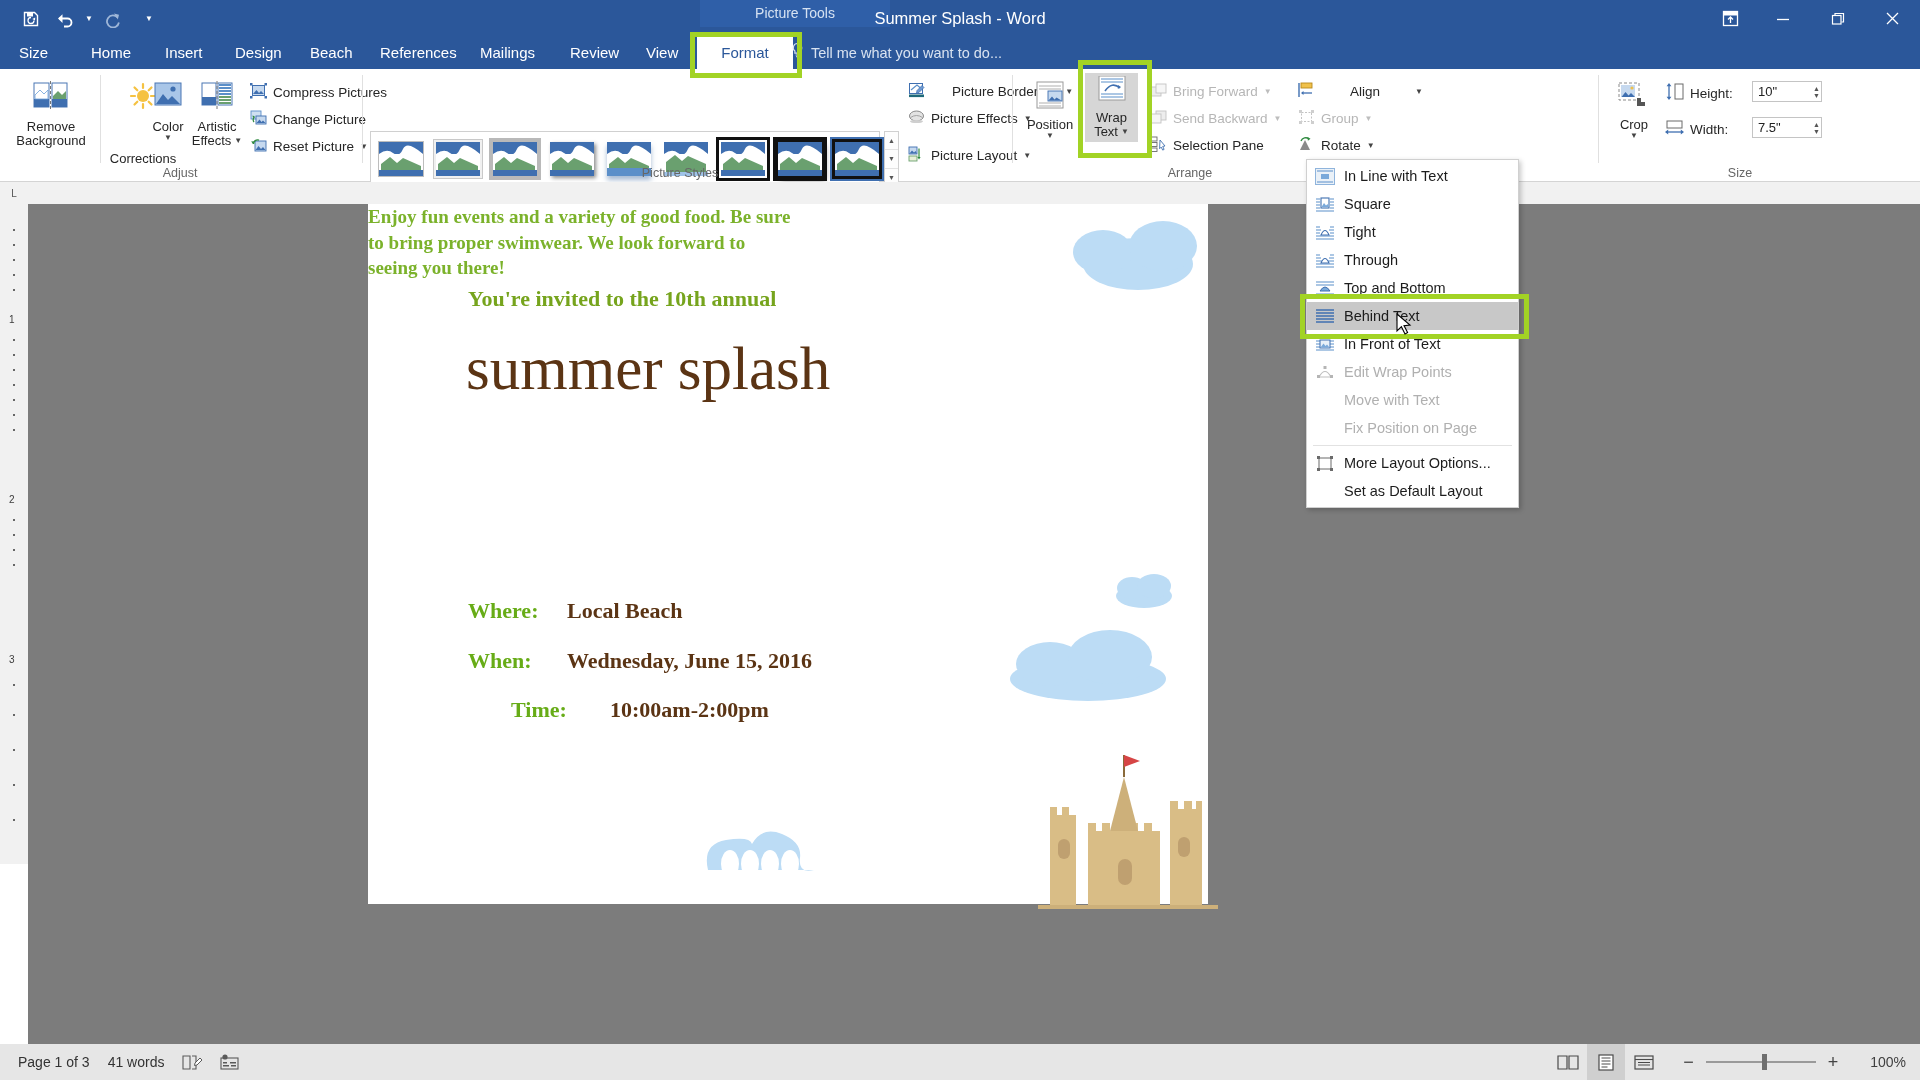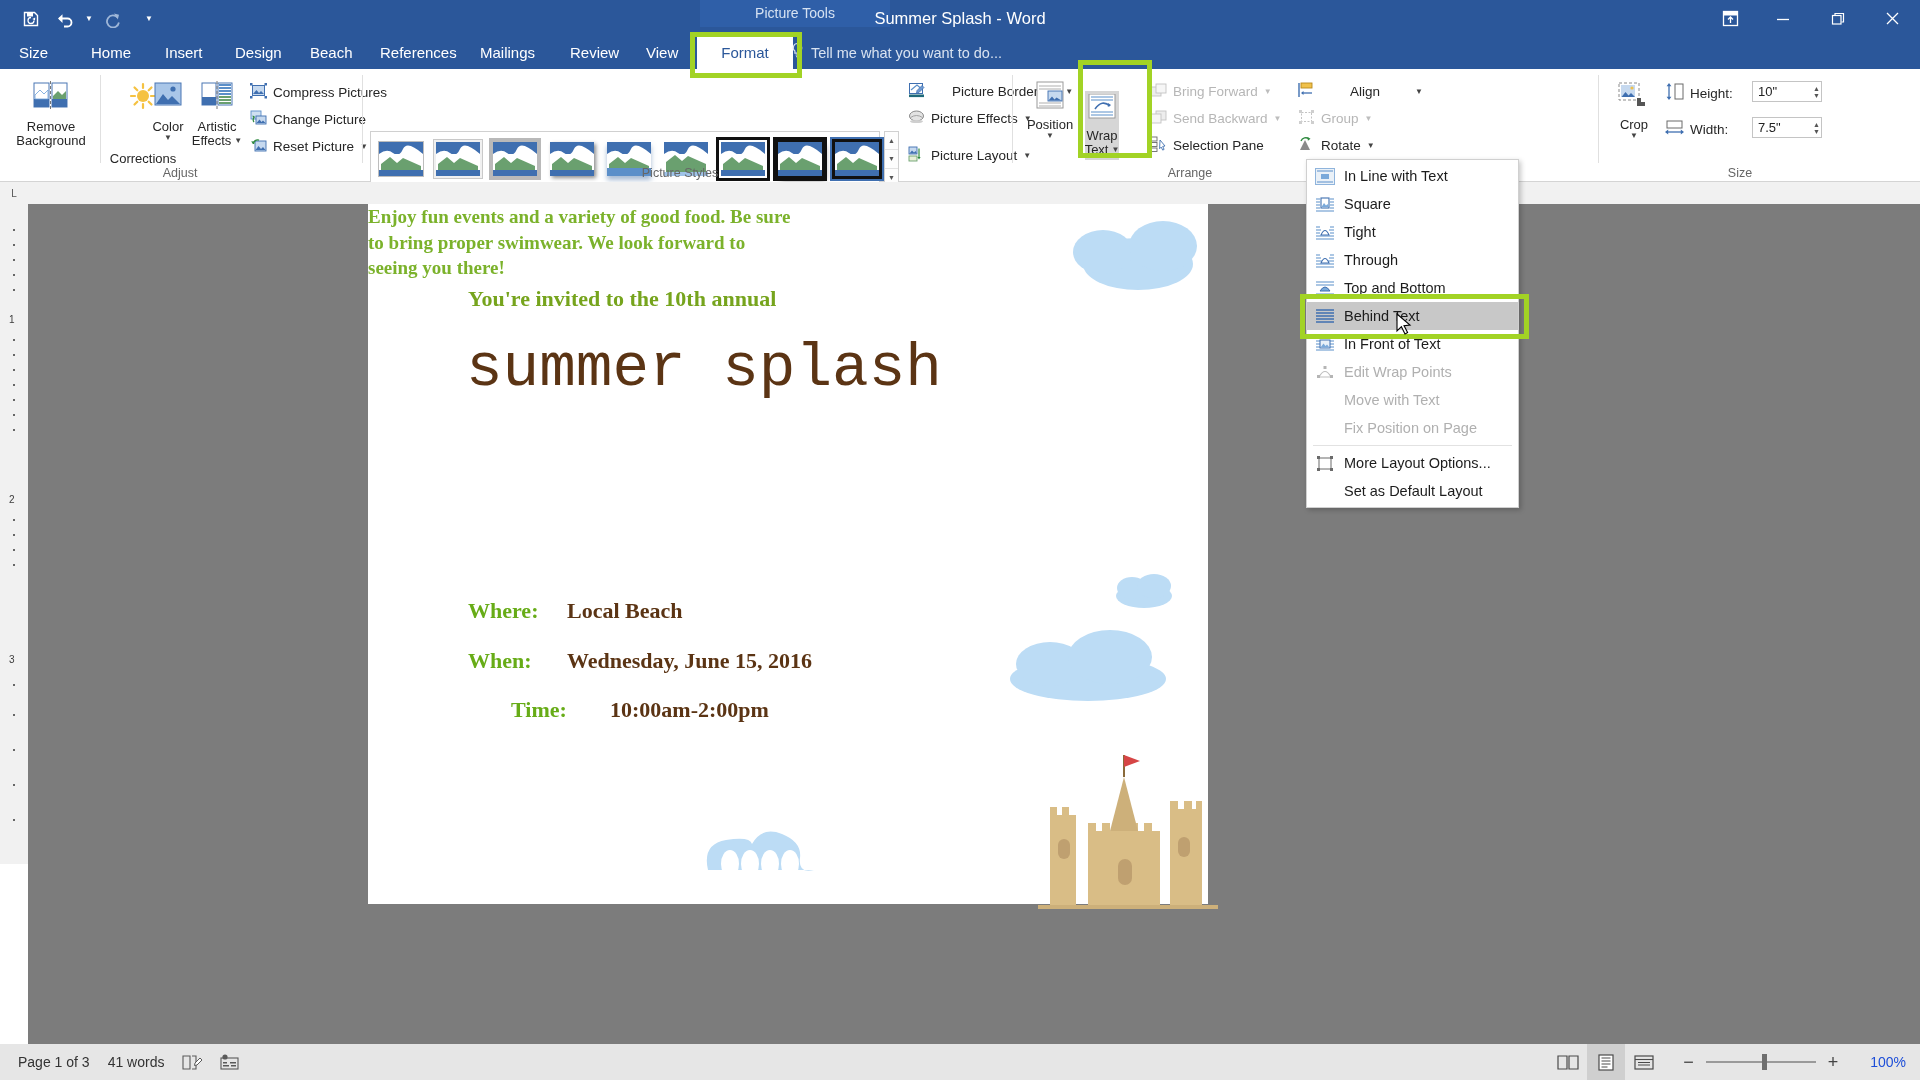--- a/index.html
+++ b/index.html
@@ -168,21 +168,21 @@
   #page {
     position: absolute; top: 0px; left: 340px; width: 840px; height: 700px;
     background: #ffffff;
   }
   .doc-text { position: absolute; white-space: nowrap; }
   #invite-line {
     left: 100px; top: 82px; font-family: "Liberation Serif", serif;
     font-size: 22px; color: #76a41d; font-weight: bold;
   }
   #title1 {
-    left: 98px; top: 130px; font-family: Liberation Mono, monospace;
+    left: 98px; top: 130px; font-family: Liberation Serif, serif;
     font-size: 61px; color: #5b3414;
   }
   #title2 {
     left: 100px; top: 195px; font-family: "Liberation Serif", serif;
     font-size: 76px; color: #67ac17;
   }
   #body-para {
     left: 100px; top: 312px; width: 430px; white-space: normal;
     font-family: "Liberation Serif", serif; font-size: 19px; color: #7bb22b;
     line-height: 1.35; font-weight: bold;
@@ -196,21 +196,21 @@
     position: absolute; bottom: 0; left: 0; width: 1920px; height: 36px;
     background: #e6e6e6; display: flex; align-items: center;
   }
   .sb-item { font-size: 14px; color: #333333; margin-left: 18px; white-space: nowrap; }
   #sb-right { position: absolute; right: 0; height: 36px; display: flex; align-items: center; gap: 0; }
   .view-btn { width: 38px; height: 36px; display: flex; align-items: center; justify-content: center; color: #444; }
   .view-btn.active { background: #cfcfcf; }
   #zoom-slider { display: flex; align-items: center; gap: 0; padding: 0 8px; }
   #zoom-track { width: 110px; height: 2px; background: #9a9a9a; position: relative; }
   #zoom-thumb { position: absolute; left: 56px; top: -7px; width: 5px; height: 16px; background: #6e6e6e; }
-  #zoom-pct { font-size: 14px; color: #1d4ed8; margin: 0 14px 0 12px; }
+  #zoom-pct { font-size: 14px; color: #404040; margin: 0 14px 0 12px; }
 
   
   #wrap-menu {
     position: absolute; top: 159px; left: 1306px; width: 213px;
     background: #ffffff; border: 1px solid #d0d0d0;
     box-shadow: 2px 2px 5px rgba(0,0,0,0.22); z-index: 50; padding: 2px 0;
   }
   .mi {
     height: 28px; display: flex; align-items: center; gap: 9px;
     padding-left: 8px; font-size: 14.5px; color: #1c1c1c; position: relative;
@@ -586,21 +586,21 @@
             <path d="M5 5h22M5 8h22M5 22h22M5 25h22"></path>
           </g>
           <rect x="14" y="10" width="14" height="10" fill="#c6d9ef" stroke="#3f6fb0" stroke-width=".9"></rect>
           <path d="M14.5 19.5l3.5-4 2.5 3 2-2 5 3z" fill="#3f6fb0"></path>
         </svg>
     </span>
     <span>Position</span>
     <span class="caret">▼</span>
   </div>
 
-  <div class="big-btn" style="left:1085px;top:22px;width:34px;background:#d6d6d6;padding:3px 10px 2px;">
+  <div class="big-btn" style="left:1085px;top:4px;width:53px;background:#d6d6d6;padding:3px 10px 2px;">
     <span class="ico">
       <svg width="30" height="28" viewBox="0 0 30 28">
           <rect x="2" y="0" width="26" height="24" fill="#fff" stroke="#9a9a9a" stroke-width="1"></rect>
           <g stroke="#5b8fc9" stroke-width="1.2">
             <path d="M4 3h22M4 6h22M4 18h22M4 21h22"></path>
           </g>
           <path d="M8 15q7-10 15-3" fill="none" stroke="#3f6fb0" stroke-width="1.6"></path>
           <path d="M21 9l3 2-3.2 2z" fill="#3f6fb0"></path>
         </svg>
     </span>

